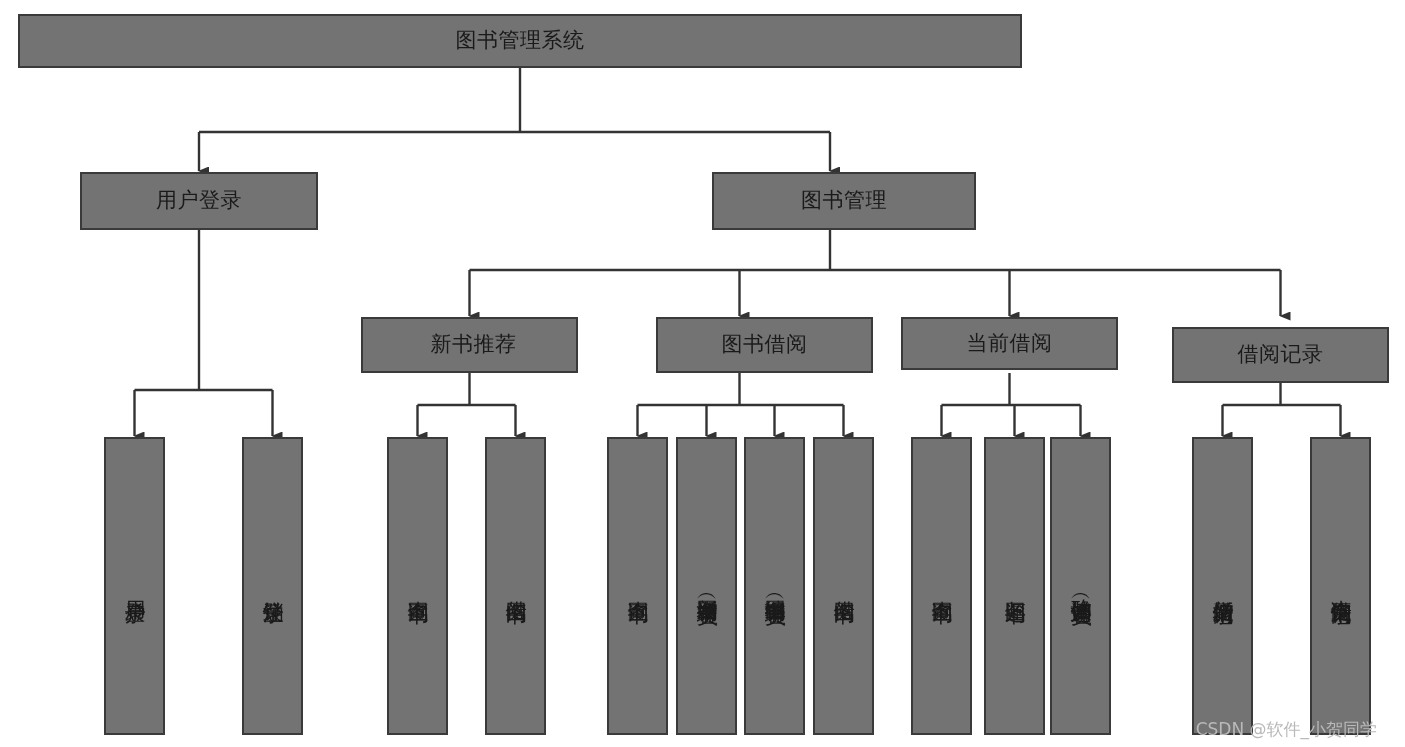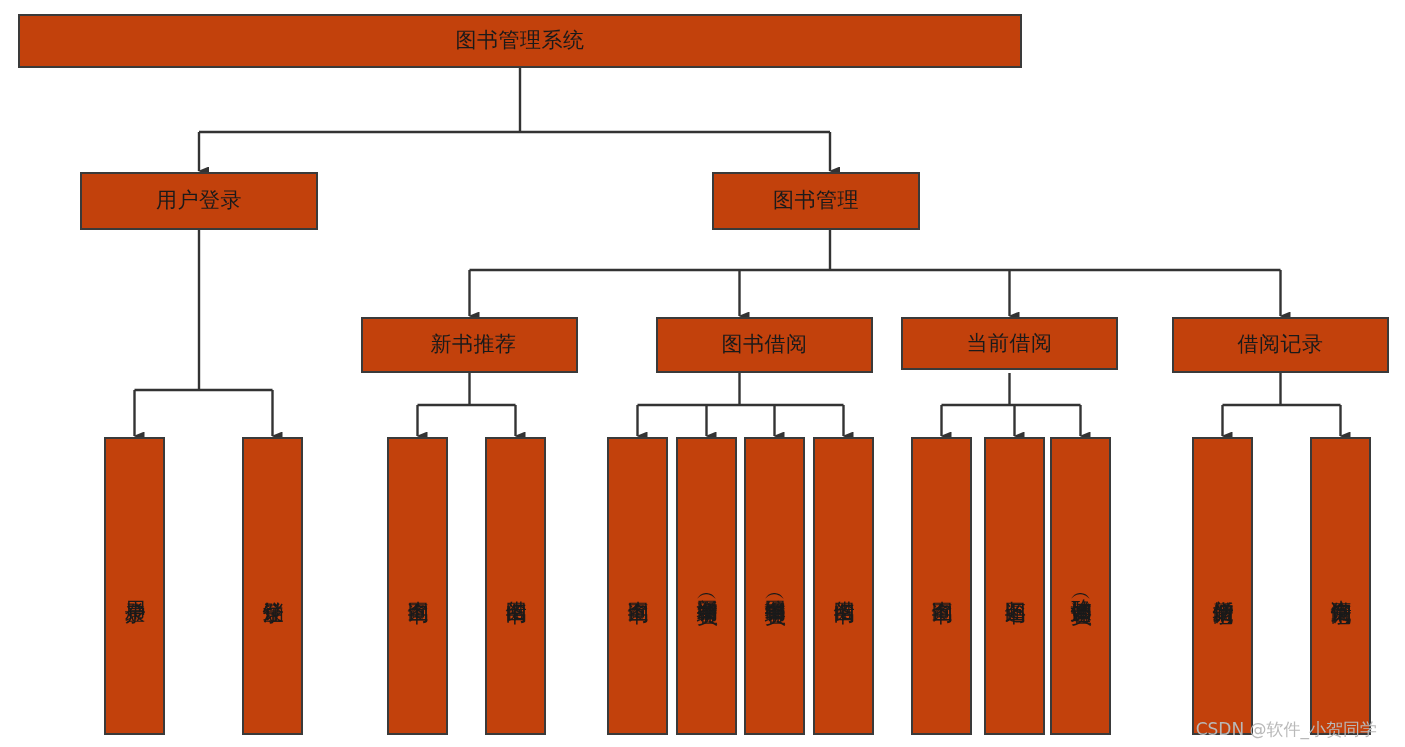--- a/index.html
+++ b/index.html
@@ -25,21 +25,21 @@
     position: absolute;
     left: 0;
     top: 0;
     width: 1405px;
     height: 747px;
     display: block;
   }
   .node-box {
     position: absolute;
     box-sizing: border-box;
-    background: #c2410c;
+    background: #737373;
     border: 2px solid #3a3a3a;
     display: flex;
     align-items: center;
     justify-content: center;
     overflow: hidden;
   }
   .node-label-h {
     font-size: 21px;
     line-height: 1.2;
     color: #1a1a1a;
@@ -115,33 +115,33 @@
       </g>
   </svg>
 
   <div id="nodes-layer">
       <div class="node-box" style="left: 18px; top: 14px; width: 1004px; height: 54px;">
         <div class="node-label-h">图书管理系统</div>
       </div>
       <div class="node-box" style="left: 80px; top: 172px; width: 238px; height: 58px;">
         <div class="node-label-h">用户登录</div>
       </div>
-      <div class="node-box" style="left: 712px; top: 172px; width: 208px; height: 58px;">
+      <div class="node-box" style="left: 712px; top: 172px; width: 264px; height: 58px;">
         <div class="node-label-h">图书管理</div>
       </div>
       <div class="node-box" style="left: 361px; top: 317px; width: 217px; height: 56px; padding-left: 8px;">
         <div class="node-label-h">新书推荐</div>
       </div>
       <div class="node-box" style="left: 631px; top: 317px; width: 217px; height: 56px; margin-left: 25px;">
         <div class="node-label-h">图书借阅</div>
       </div>
       <div class="node-box" style="left: 901px; top: 317px; width: 217px; height: 53px;">
         <div class="node-label-h">当前借阅</div>
       </div>
-      <div class="node-box" style="left: 1172px; top: 317px; width: 217px; height: 56px;">
+      <div class="node-box" style="left: 1172px; top: 327px; width: 217px; height: 56px;">
         <div class="node-label-h">借阅记录</div>
       </div>
       <div class="node-box" style="left: 104px; top: 437px; width: 61px; height: 298px;">
         <div class="node-label-v">用户登录</div>
       </div>
       <div class="node-box" style="left: 242px; top: 437px; width: 61px; height: 298px;">
         <div class="node-label-v">注销登录</div>
       </div>
       <div class="node-box" style="left: 387px; top: 437px; width: 61px; height: 298px;">
         <div class="node-label-v">查询图书</div>

